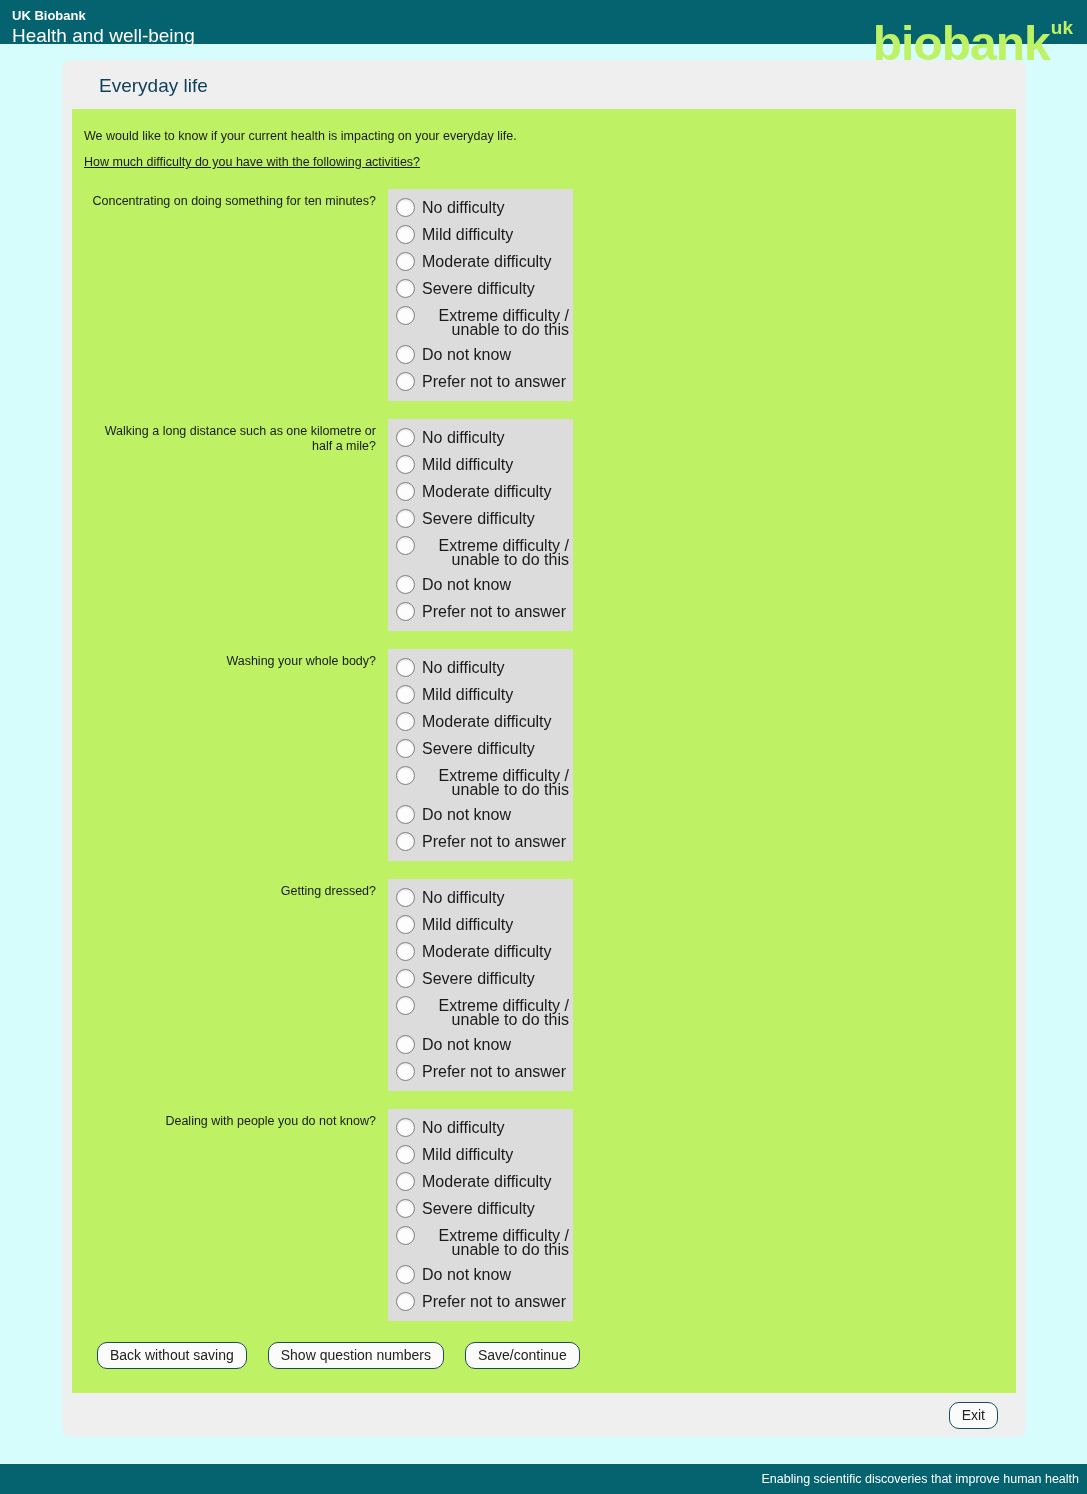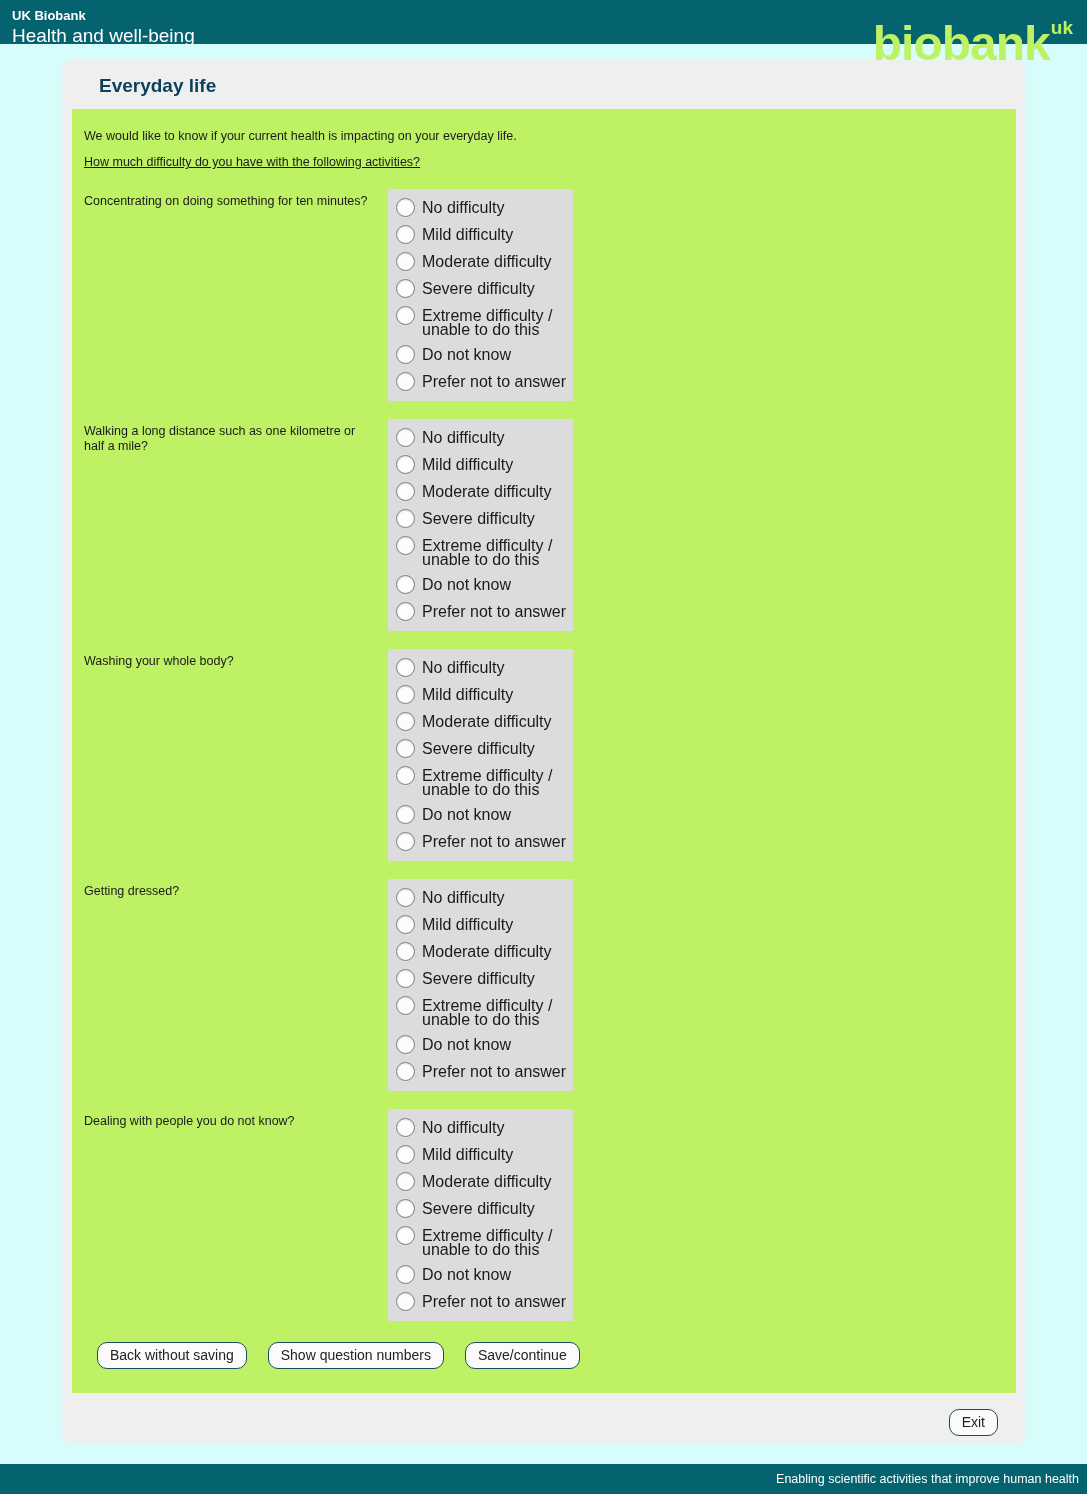--- a/index.html
+++ b/index.html
@@ -43,36 +43,36 @@
 
   
   .card {
     width:964px;
     margin:16px 0 0 62px;
     background:#efefef;
     border-radius:10px;
   }
   .card-title {
     font-size:19px;
-    font-weight:bold;
+    font-weight:normal;
     color:#0c3f5b;
     padding:15px 0 12px 37px;
   }
   .panel {
     margin:0 10px;
     background:#bef264;
     height:1284px;
     padding:20px 14px 20px 12px;
     overflow:hidden;
   }
   .intro { font-size:12.5px; line-height:15px; margin-bottom:11px; }
   .intro + .intro { margin-bottom:0;text-decoration:underline; }
 
   
-  .qblock { display:flex; margin-top:19px; margin-bottom:0; }
+  .qblock { display:flex; margin-top:19px; margin-bottom:0;text-align:right; }
   .qblock + .qblock { margin-top:18px; }
   #questions { margin-top:0; }
   .qtext {
     width:304px;
     padding:5px 12px 0 0;
     font-size:12.5px;
     line-height:15px;
   }
   .opts {
     width:185px;
@@ -109,21 +109,20 @@
     color:#222;
     background:#fbfbfb;
     border:1.5px solid #1c4a5e;
     border-radius:10px;
     padding:4px 12px 5px;
     cursor:pointer;
   }
   .card-footer {
     height:44px;
     position:relative;
-    margin-top:7px;
   }
   .exit-btn {
     position:absolute;
     right:28px;
     top:9px;
   }
 
   
   .app-footer {
     position:absolute;
@@ -363,14 +362,14 @@
         <button class="btn">Save/continue</button>
       </div>
     </div>
     <div class="card-footer">
       <button class="btn exit-btn">Exit</button>
     </div>
   </section>
 </main>
 
 <footer class="app-footer">
-  <span>Enabling scientific activities that improve human health</span>
+  <span>Enabling scientific discoveries that improve human health</span>
 </footer>
 
 </body></html>

